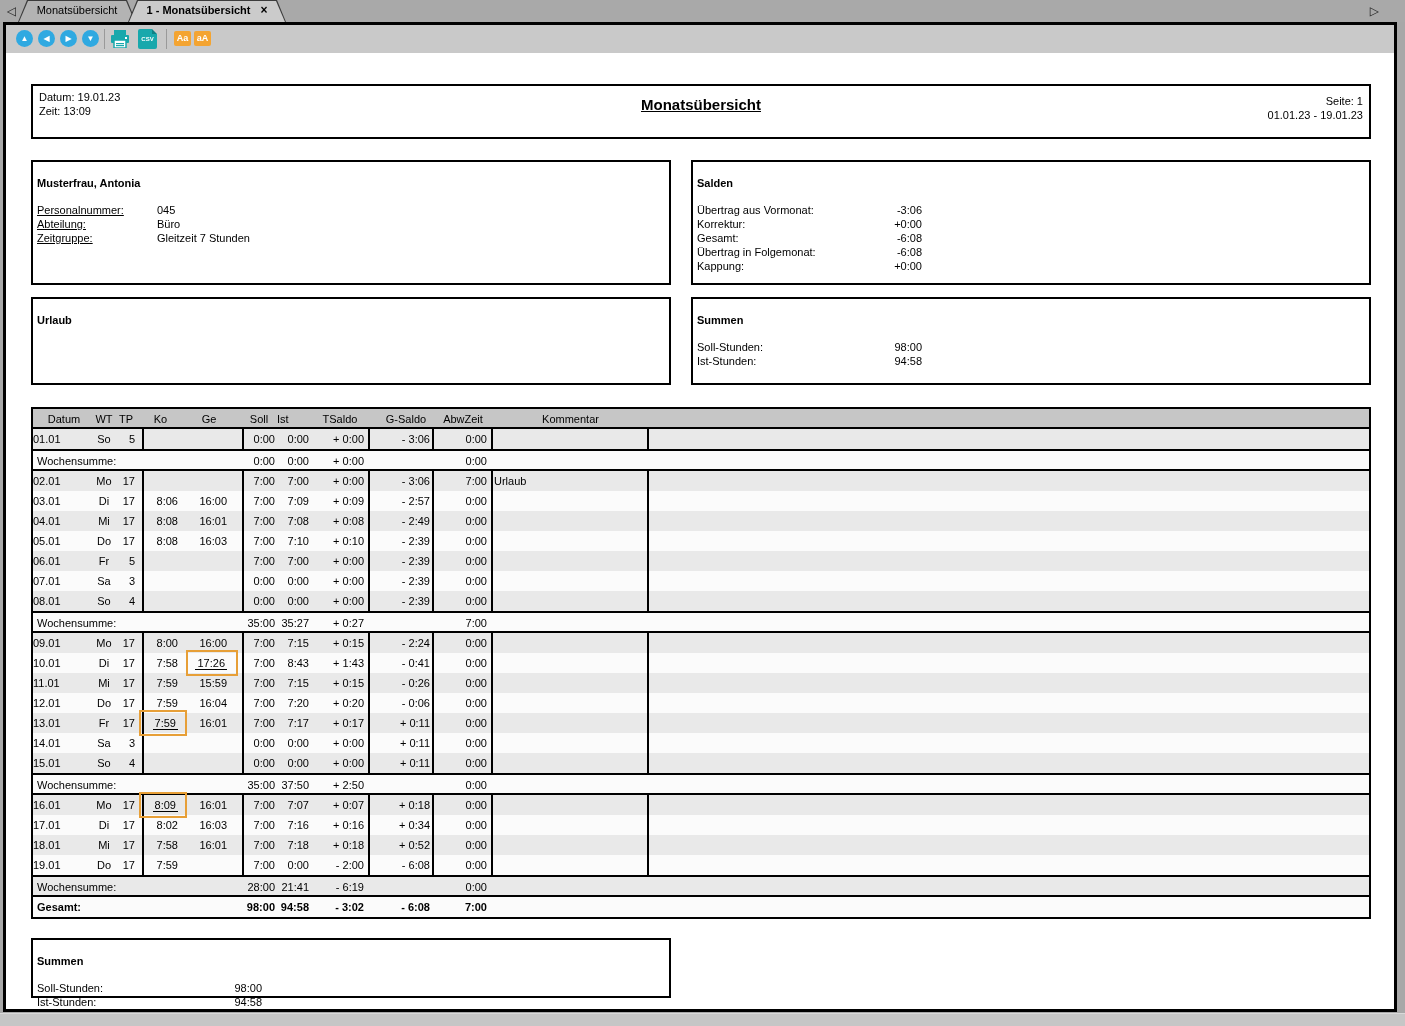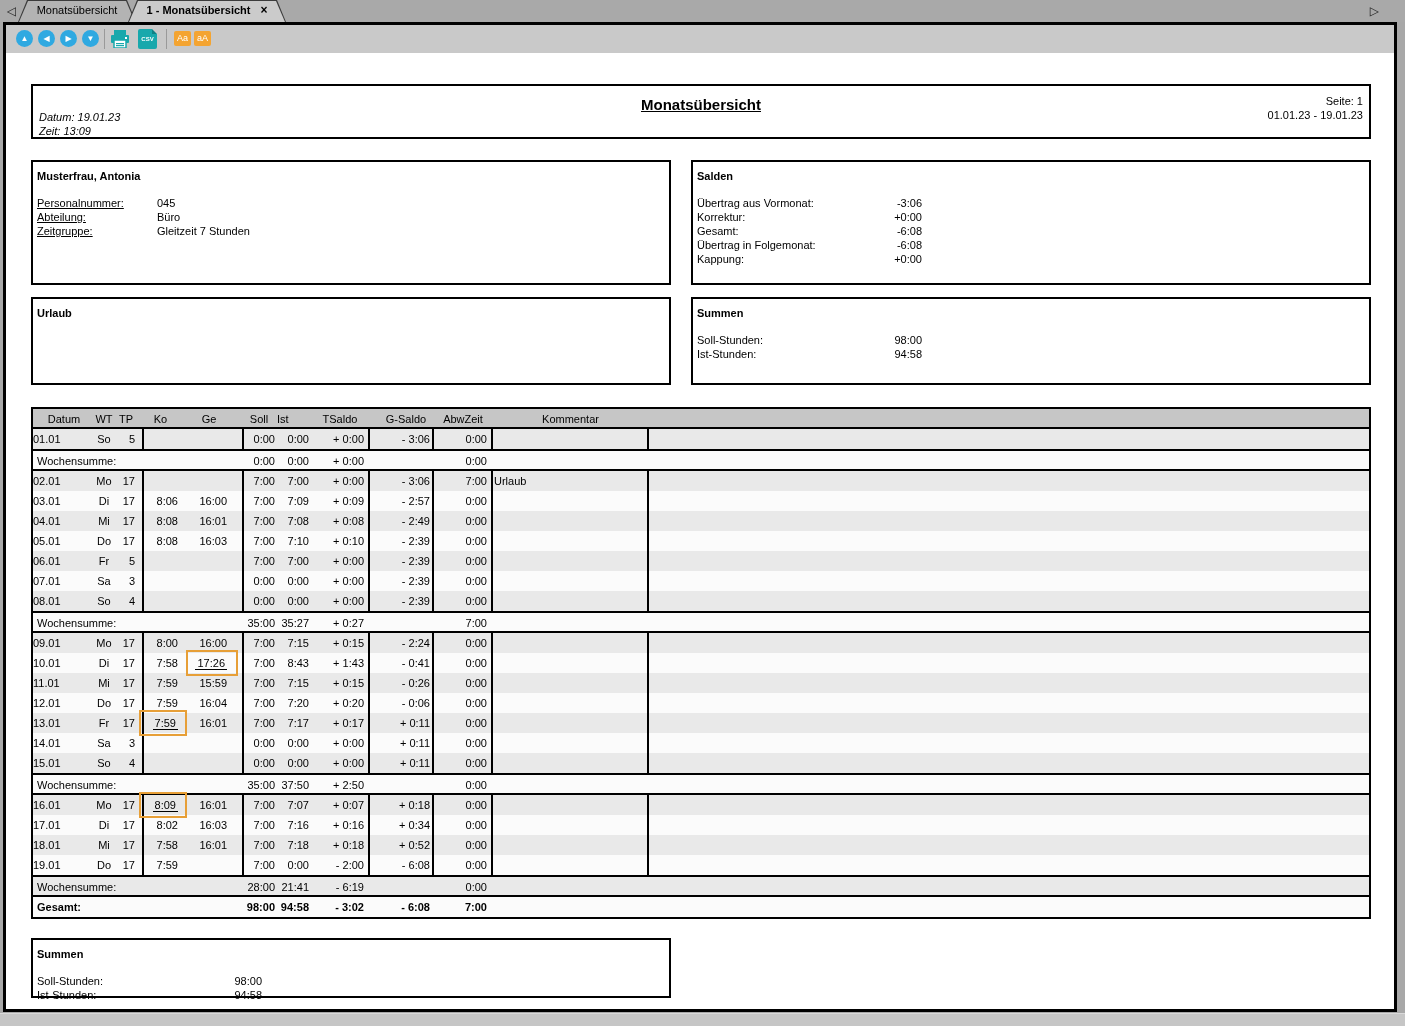--- a/index.html
+++ b/index.html
@@ -22,38 +22,38 @@
   .tab2 { left:128px; width:158px; }
 
   
   .frame { position:absolute; left:3px; top:22px; width:1394px; height:990px; border:3px solid #000; background:#fff; }
   .toolbar { position:absolute; left:0; top:0; width:100%; height:28px; background:#c9c9c9; }
   .tbtn { position:absolute; top:5px; width:17px; height:17px; border-radius:50%; background:#2fa9e1; color:#fff; text-align:center; font-size:8px; line-height:17px; cursor:default; }
   .sep { position:absolute; top:4px; width:1px; height:20px; background:#9a9a9a; }
   .printer { position:absolute; top:5px; left:104px; width:20px; height:18px; }
   .csvbtn { position:absolute; top:4px; left:132px; width:19px; height:20px; background:#18a8ac; border-radius:2px; color:#fff; font-size:6px; font-weight:bold; text-align:center; line-height:20px; letter-spacing:0; }
   .csvbtn:before { content:""; position:absolute; right:0; top:0; border-style:solid; border-width:0 5px 5px 0; border-color:#c9c9c9 #c9c9c9 #0d8286 #0d8286; }
-  .fontbtn { position:absolute; top:6px; width:17px; height:15px; background:#f4a431; border-radius:2px; color:#fff; font-weight:normal; font-size:9px; text-align:center; line-height:15px; }
+  .fontbtn { position:absolute; top:6px; width:17px; height:15px; background:#f4a431; border-radius:2px; color:#fff; font-weight:bold; font-size:9px; text-align:center; line-height:15px; }
 
   
   .page { position:absolute; left:0; top:28px; width:1388px; height:956px; background:#fff; font-size:11px; }
   .rbox { position:absolute; border:2px solid #000; background:#fff; }
-  .rbox .btitle { font-weight:bold; padding:8px 0 0 4px; font-size:11px; }
+  .rbox .btitle { font-weight:bold; padding:8px 0 0 4px; font-size:11px;margin-top:7px; }
   .kvs { margin-top:14px; }
   .kvrow { display:flex; line-height:14px; padding-left:4px; }
   .kvlabel { display:inline-block; }
   .kvval { display:inline-block; }
   .b-person .kvlabel { width:120px;text-decoration:underline; } .b-person .kvval { text-align:left; }
   .b-salden .kvlabel { width:160px; } .b-salden .kvval { width:65px; text-align:right; }
   .b-urlaub .kvlabel { width:120px; } .b-urlaub .kvval { width:101px; text-align:right; }
   .b-sumtop .kvlabel { width:160px; } .b-sumtop .kvval { width:65px; text-align:right; }
   .b-sumbot .kvlabel { width:120px; } .b-sumbot .kvval { width:105px; text-align:right; }
 
   .hdrbox { left:25px; top:31px; width:1340px; height:55px; }
-  .hdr-left { position:absolute; left:6px; top:24px; line-height:14px;font-style:italic; }
+  .hdr-left { position:absolute; left:6px; top:4px; line-height:14px; }
   .hdr-right { position:absolute; right:6px; top:8px; line-height:14px; text-align:right; }
   .hdr-title { position:absolute; left:0; right:0; top:10px; text-align:center; font-size:15px; font-weight:bold; text-decoration:underline; }
 
   .b-person { left:25px; top:107px; width:640px; height:125px; }
   .b-salden { left:685px; top:107px; width:680px; height:125px; }
   .b-urlaub { left:25px; top:244px; width:640px; height:88px; }
   .b-sumtop { left:685px; top:244px; width:680px; height:88px; }
   .b-sumbot { left:25px; top:885px; width:640px; height:60px; }
 
   

